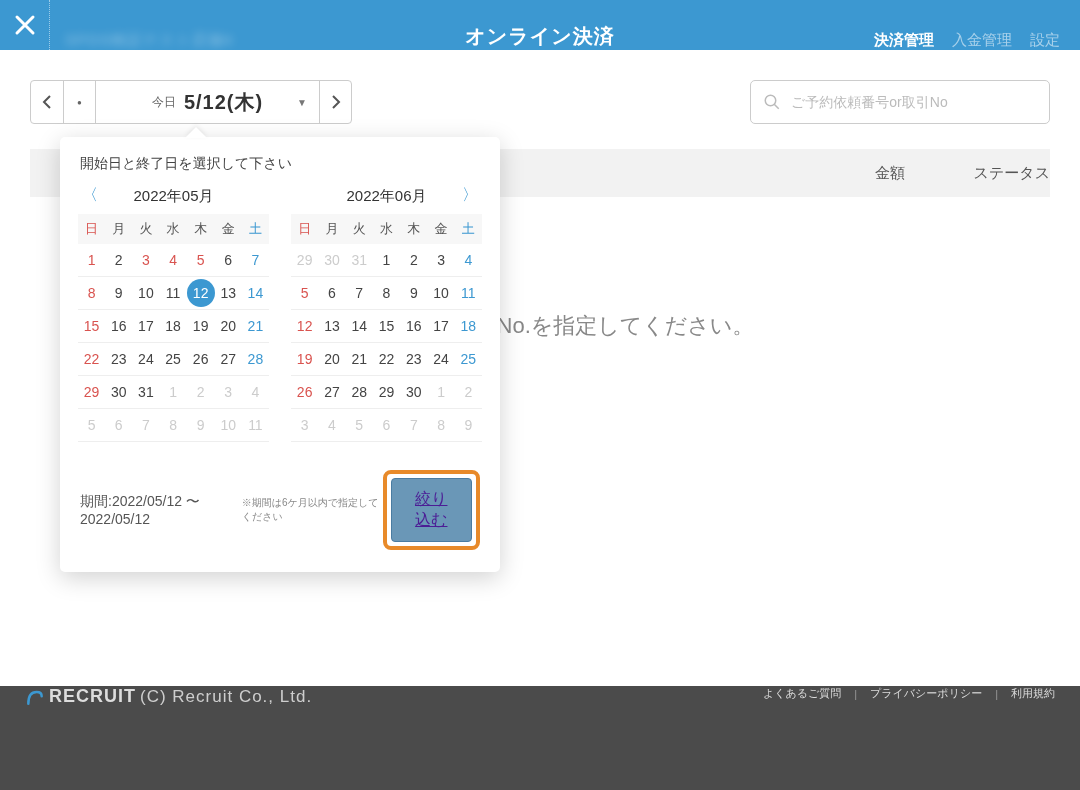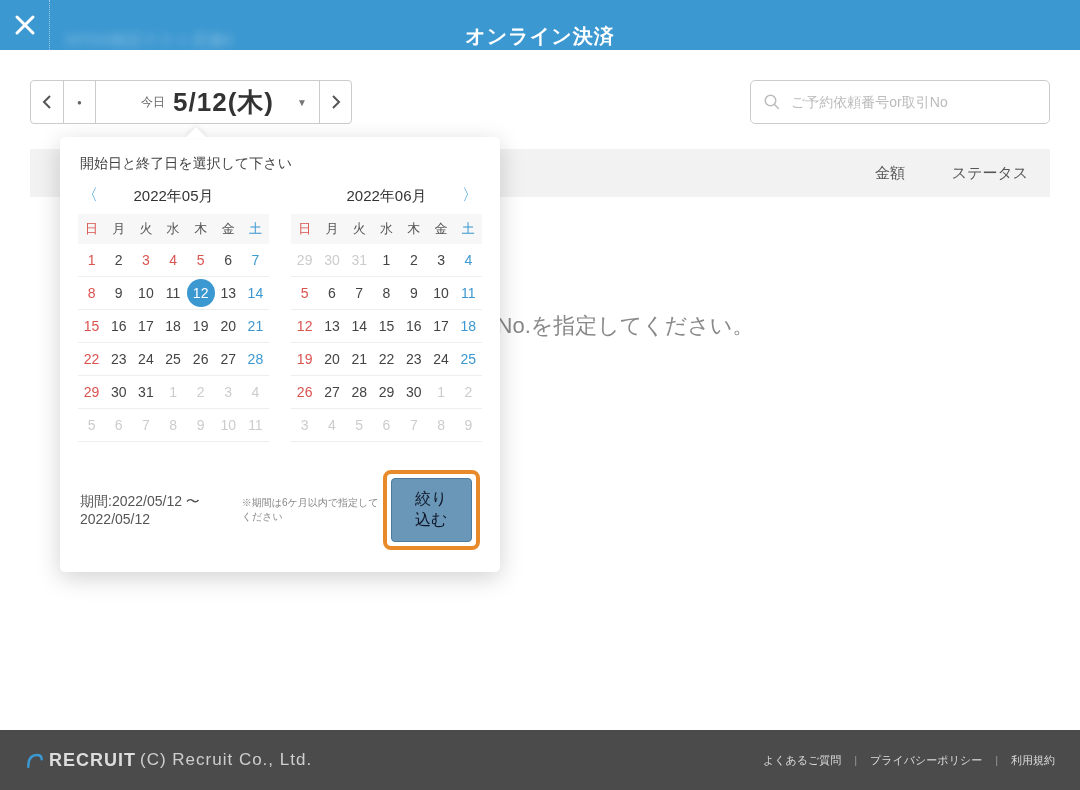--- a/index.html
+++ b/index.html
@@ -72,21 +72,21 @@
 .nav-group .cell.prev { border-left: none; }
 .nav-group .dot { border-left: 1px solid #ccc; font-size: 8px; color: #666;}
 .nav-group .date-cell {
   border-left: 1px solid #ccc;
   width: 224px;
   display: flex; align-items: center; justify-content: center;
   gap: 8px; cursor: pointer;
   position: relative;
 }
 .nav-group .today-txt { font-size: 12px; color: #666; }
-.nav-group .date-txt { font-size: 26px; font-weight: 700; color: #333; letter-spacing: 1px;}
+.nav-group .date-txt { font-size: 20px; font-weight: 700; color: #333; letter-spacing: 1px;}
 .nav-group .caret { position: absolute; right: 12px; font-size: 10px; color: #777; }
 .nav-group .cell.next { border-left: 1px solid #ccc; }
 
 .search-wrap {
   margin-left: auto;
   width: 300px; height: 44px;
   border: 1px solid #ccc; border-radius: 5px;
   display: flex; align-items: center; padding: 0 12px;
 }
 .search-wrap svg { width: 18px; height: 18px; fill: none; stroke: #bbb; stroke-width: 2;}
@@ -98,21 +98,21 @@
 
 
 .table-header {
   background: #f2f2f2;
   height: 48px;
   margin: 0 30px;
   display: flex; align-items: center;
   color: #555; font-size: 15px;
 }
 .table-header .col-amount { margin-left: auto; width: 80px; text-align: center; }
-.table-header .col-status { width: 120px; text-align: center; margin-right: 0;}
+.table-header .col-status { width: 120px; text-align: right; margin-right: 0;}
 
 
 .hint-text {
   position: absolute;
   top: 260px; left: 210px;
   color: #888; font-size: 22px; line-height: 2;
   z-index: 0;
 }
 
 
@@ -184,34 +184,35 @@
 .period-txt { font-size: 14px; color: #555; }
 .period-note { font-size: 10px; color: #888; margin-left: 8px;}
 .filter-btn-wrap {
   margin-left: auto;
   border: 4px solid #E88A2A;
   border-radius: 8px;
   padding: 4px;
 }
 .filter-btn {
   background: #6A97B7;
-  color: #0f172a;
+  color: #4c1d95;
   font-size: 16px;
   padding: 10px 18px;
   border: 1px solid #4a7ca2;
   border-radius: 4px;
   cursor: pointer;
+  text-decoration: underline;
 }
 
 
 .footer {
   position: absolute; bottom: 0; left: 0; right: 0;
-  height: 60px;
+  height: 104px;
   background: #4b4b4b;
-  display: flex; align-items: center;
+  display: flex; align-items: flex-start;
   padding: 0 25px;
   color: #ddd;
 }
 .footer .logo {
   display: flex; align-items: center; gap: 4px;
   font-size: 18px; font-weight: 700; letter-spacing: 1px;
 }
 .footer .logo svg { width: 20px; height: 20px;}
 .footer .copy { font-size: 17px; margin-left: 0; font-weight: 400; opacity: 0.9;}
 .footer .flinks {
@@ -225,20 +226,25 @@
 <body>
 
 <div class="topbar">
   <div class="close">
     <svg width="22" height="22" viewBox="0 0 22 22">
         <path d="M3 3 L19 19 M19 3 L3 19" stroke="#fff" stroke-width="3" stroke-linecap="round"></path>
       </svg>
   </div>
   <div class="store">SPOS検証テスト店舗4</div>
   <div class="title">オンライン決済</div>
+  <div class="navs">
+    <span class="active">決済管理</span>
+    <span class="dim">入金管理</span>
+    <span class="dim">設定</span>
+  </div>
 </div>
 
 <div class="toolbar">
   <div class="nav-group">
     <div class="cell prev">
       <svg width="10" height="14" viewBox="0 0 10 14">
           <path d="M8 1 L2 7 L8 13" fill="none" stroke="#555" stroke-width="2"></path>
         </svg>
     </div>
     <div class="cell dot">●</div>

